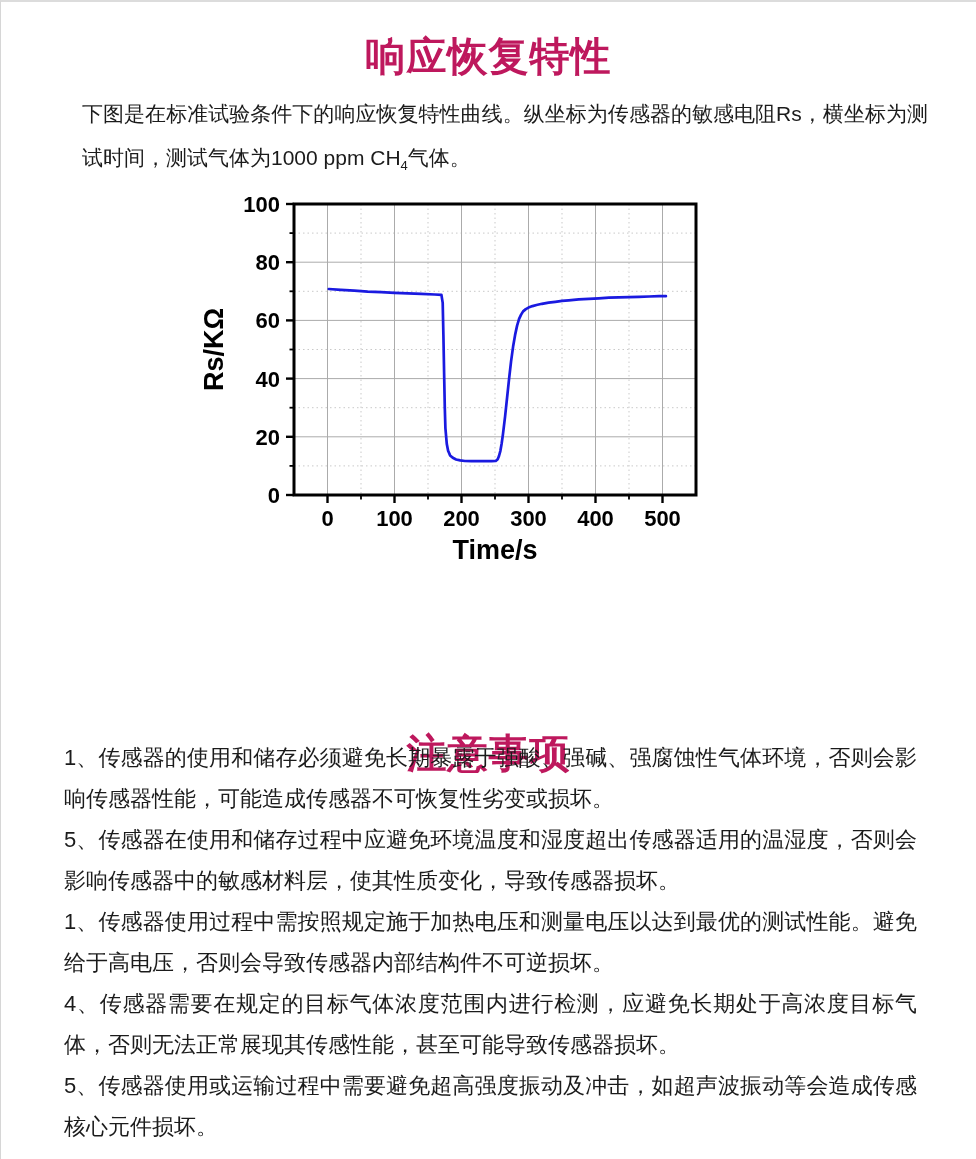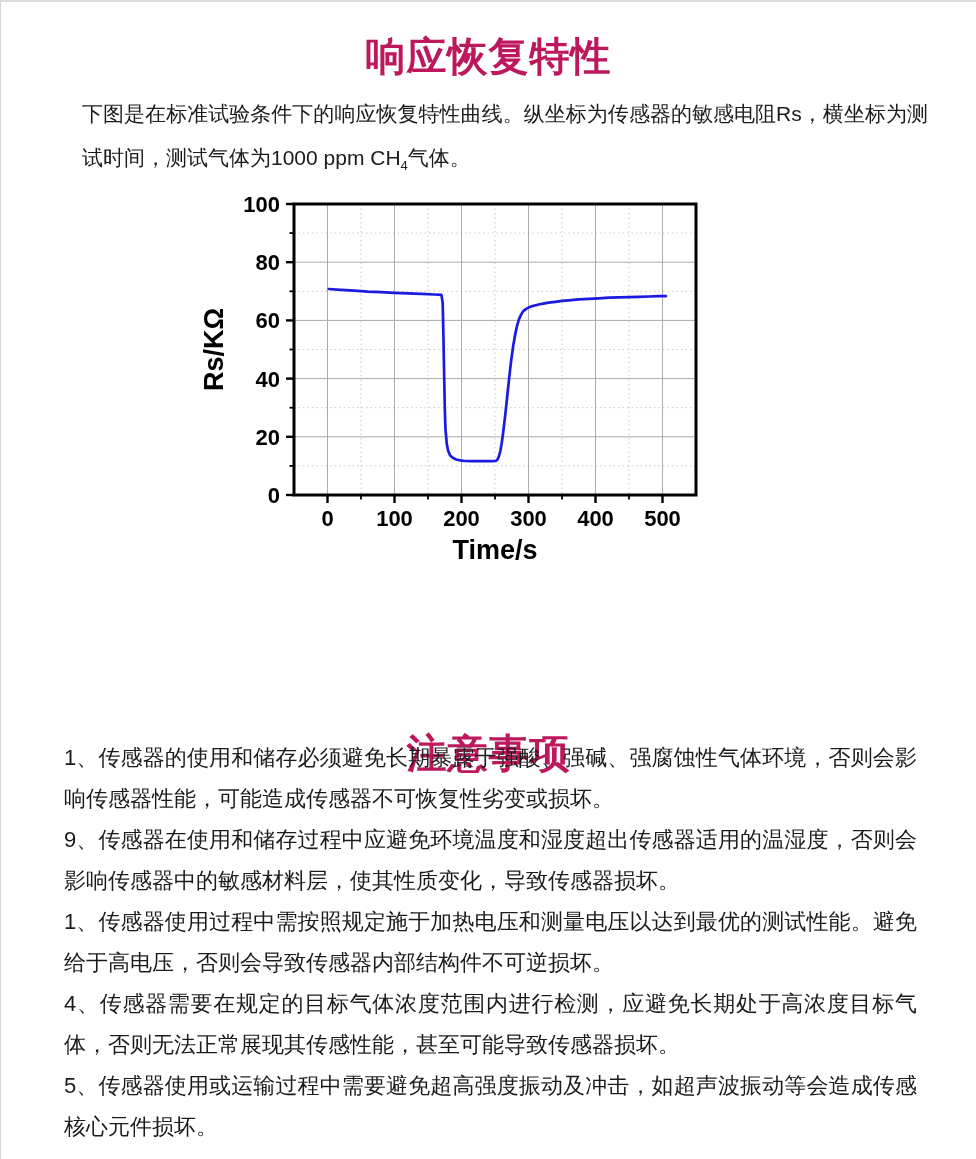--- a/index.html
+++ b/index.html
@@ -122,19 +122,19 @@
         <line x1="105" y1="47.099999999999966" x2="100.5" y2="47.099999999999966" class="tick-minor"></line>
         <text x="306" y="373" text-anchor="middle" class="axis-title">Time/s</text>
         <text x="34" y="163.5" text-anchor="middle" class="axis-title" transform="rotate(-90 34 163.5)">Rs/KΩ</text>
       </svg>
   </div>
 
   <h2 class="sec-title" id="title-notes">注意事项</h2>
 
   <div class="notes">
     <p>1、传感器的使用和储存必须避免长期暴露于强酸、强碱、强腐蚀性气体环境，否则会影响传感器性能，可能造成传感器不可恢复性劣变或损坏。</p>
-    <p>9、传感器在使用和储存过程中应避免环境温度和湿度超出传感器适用的温湿度，否则会影响传感器中的敏感材料层，使其性质变化，导致传感器损坏。</p>
+    <p>5、传感器在使用和储存过程中应避免环境温度和湿度超出传感器适用的温湿度，否则会影响传感器中的敏感材料层，使其性质变化，导致传感器损坏。</p>
     <p>1、传感器使用过程中需按照规定施于加热电压和测量电压以达到最优的测试性能。避免给于高电压，否则会导致传感器内部结构件不可逆损坏。</p>
     <p>4、传感器需要在规定的目标气体浓度范围内进行检测，应避免长期处于高浓度目标气体，否则无法正常展现其传感性能，甚至可能导致传感器损坏。</p>
     <p>5、传感器使用或运输过程中需要避免超高强度振动及冲击，如超声波振动等会造成传感核心元件损坏。</p>
   </div>
 
 </div>
 
 </body></html>

